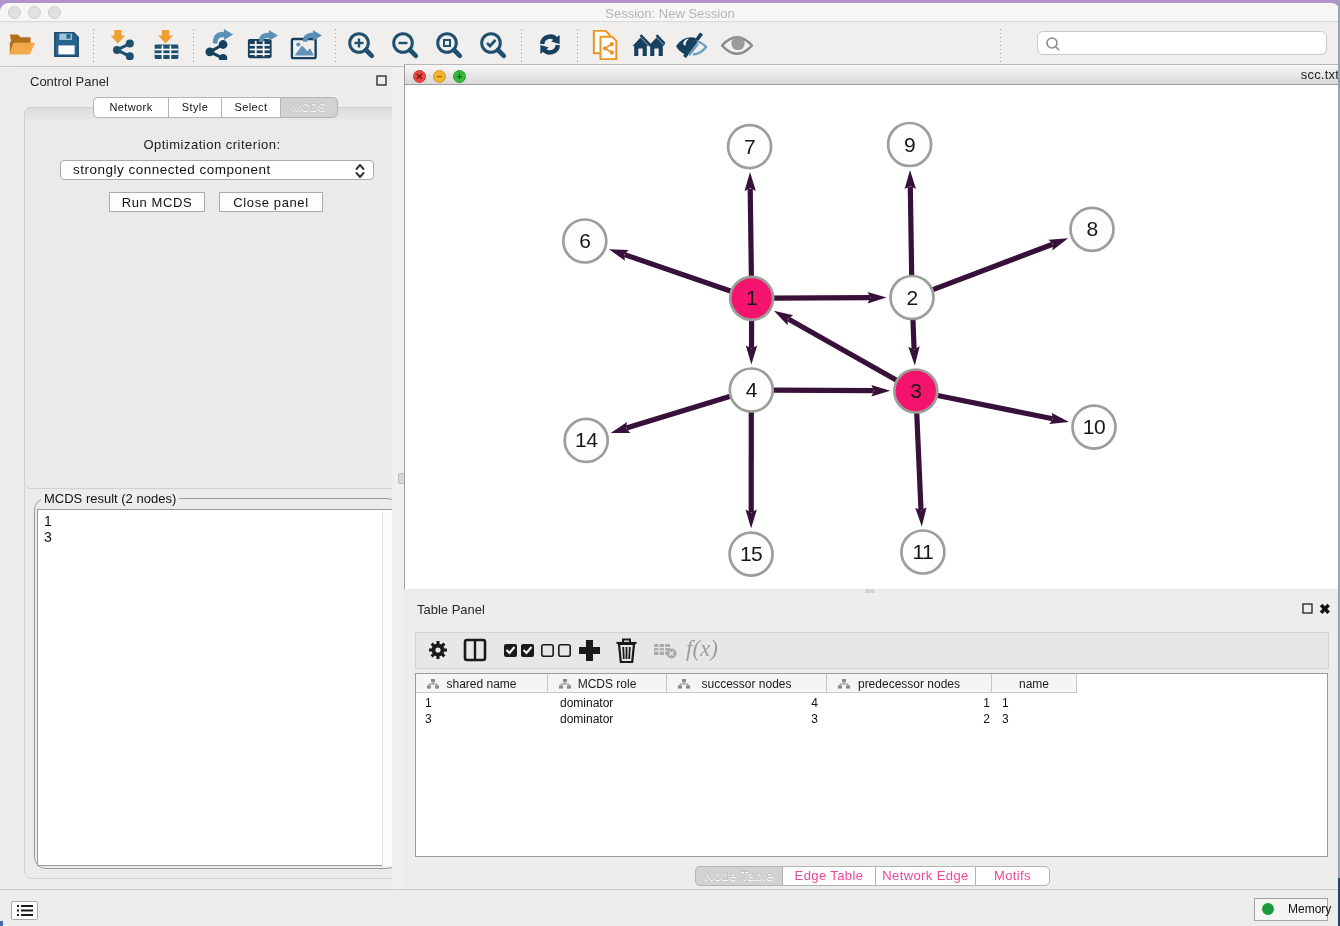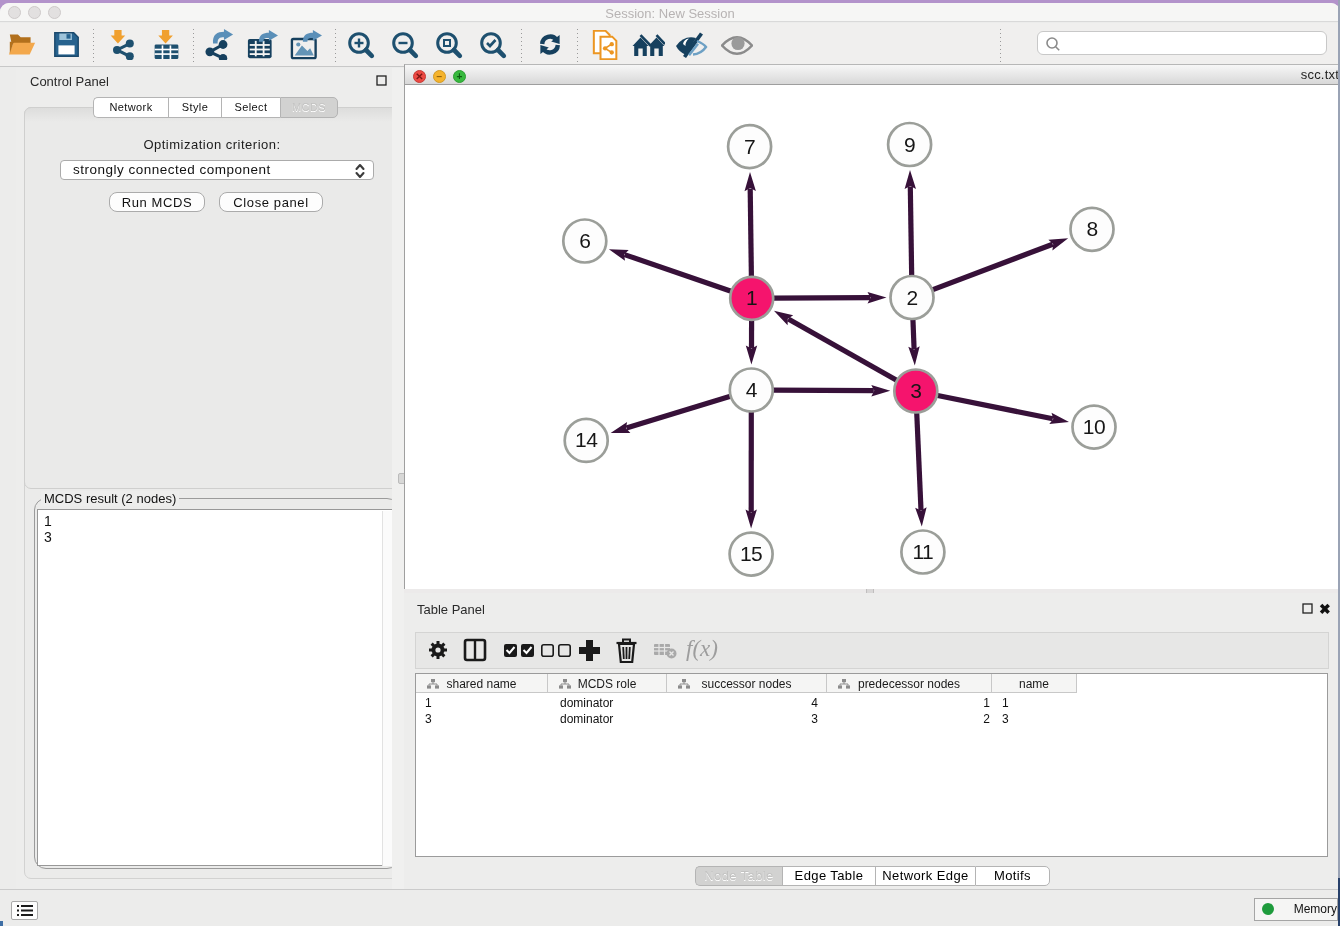--- a/index.html
+++ b/index.html
@@ -18,21 +18,21 @@
 #cp .title{position:absolute;left:14px;top:6px;font-size:13px;color:#2a2a2a}
 .panebtns{position:absolute;top:6px;font-size:12px;color:#111}
 #cptabs{position:absolute;left:77px;top:29px;height:21px;display:flex;font-size:11px;letter-spacing:.4px;z-index:3}
 #cptabs div{background:#fff;border:1px solid #b4b4b4;border-right:none;line-height:19px;text-align:center;color:#111}
 #cptabs div:first-child{border-radius:5px 0 0 5px}
 #cptabs div:last-child{border-radius:0 5px 5px 0;border-right:1px solid #b4b4b4;background:#d2d2d1;color:#c3c3c2;text-shadow:0 1px 0 #fff}
 #cpinner{position:absolute;left:8px;top:39px;width:383px;height:772px;background:#ebebea;border:1px solid #d2d2d1;border-radius:7px}
 #critpane{position:absolute;left:8px;top:39px;width:383px;height:382px;background:linear-gradient(#dddddc,#eaeae9 14px);border:1px solid #cfcfce;border-radius:7px}
 #optlabel{position:absolute;left:0;top:69px;width:392px;text-align:center;font-size:13px;letter-spacing:.5px;color:#1c1c1c}
 #dropdown{position:absolute;left:44px;top:92px;width:314px;height:20px;background:#fff;border:1px solid #ababab;border-radius:4px;font-size:13.5px;letter-spacing:.5px;color:#111;line-height:18px;padding-left:12px}
-.btn{position:absolute;height:20px;background:#fdfdfd;border:1px solid #ababab;border-radius:8px;font-size:13px;letter-spacing:.6px;color:#111;text-align:center;line-height:19px}
+.btn{position:absolute;height:20px;background:#fdfdfd;border:1px solid #ababab;border-radius:0;font-size:13px;letter-spacing:.6px;color:#111;text-align:center;line-height:19px}
 
 #fieldset{position:absolute;left:18px;top:430px;width:365px;height:371px;border:1px solid #9b9b9b;border-radius:12px}
 #fieldset .legend{position:absolute;left:6px;top:-8px;background:#ededec;padding:0 3px;font-size:13px;color:#111}
 #resultbox{position:absolute;left:2px;top:10px;width:359px;height:357px;background:#fff;border:1px solid #989898}
 #resultbox .num{position:absolute;left:6px;font-size:14px;color:#111}
 #resultsb{position:absolute;right:1px;top:1px;width:12px;height:355px;background:#fbfbfb;border-left:1px solid #e2e2e2}
 
 #gapv{position:absolute;left:392px;top:0;width:12px;height:823px;background:#f0f0ef}
 #grip{position:absolute;left:398px;top:405px;width:8px;height:11px;background:#d8d8d7;border:1px solid #bbb;border-radius:2px}
 #netwin{position:absolute;left:404px;top:-4px;width:936px;height:525px;border-left:1px solid #9f9f9f;border-right:1px solid #c5c5c5;border-top:1px solid #b7b7b7}
@@ -40,21 +40,21 @@
 .mac{position:absolute;top:5px;width:13px;height:13px;border-radius:50%;text-align:center;line-height:12px;font-size:10px;font-weight:bold}
 #canvas{position:absolute;left:0;top:20px;width:934px;height:505px;background:#fff}
 #hdiv{position:absolute;left:404px;top:521px;width:936px;height:4px;background:#eceaea}
 
 #tp{position:absolute;left:404px;top:525px;width:936px;height:296px;background:#ededec}
 #tptoolbar{position:absolute;left:11px;top:39px;width:914px;height:37px;background:#e7e7e6;border:1px solid #d4d4d3}
 #tbl{position:absolute;left:11px;top:80px;width:913px;height:184px;background:#fff;border:1px solid #9b9b9b}
 .th{position:absolute;top:0;height:19px;background:#f5f5f4;border-right:1px solid #c8c8c8;border-bottom:1px solid #c8c8c8;font-size:12px;color:#1a1a1a;text-align:center;line-height:20px}
 .td{position:absolute;font-size:12px;color:#111;height:16px;line-height:16px}
 #tptabs{position:absolute;left:291px;top:273px;display:flex;font-size:13px;letter-spacing:.4px}
-#tptabs div{background:#fff;border:1px solid #b4b4b4;border-right:none;line-height:18px;text-align:center;color:#000000;height:20px}
+#tptabs div{background:#fff;border:1px solid #b4b4b4;border-right:none;line-height:18px;text-align:center;color:#ec4899;height:20px}
 #tptabs div:first-child{border-radius:5px 0 0 5px;background:#d2d2d1;color:#c3c3c2;text-shadow:0 1px 0 #fff}
 #tptabs div:last-child{border-radius:0 5px 5px 0;border-right:1px solid #b4b4b4}
 svg{display:block}
 svg text{font-family:"Liberation Sans",sans-serif;-webkit-font-smoothing:antialiased}
 </style></head>
 <body>
 <div id="win">
   <div id="titlebar">
     <div class="tl" style="left:8px"></div>
     <div class="tl" style="left:28px"></div>
@@ -422,19 +422,19 @@
           <g fill="#1a1a1a">
             <rect x="0" y="1" width="2" height="2"></rect>
             <rect x="0" y="5.5" width="2" height="2"></rect>
             <rect x="0" y="10" width="2" height="2"></rect>
             <rect x="4" y="1" width="12" height="2"></rect>
             <rect x="4" y="5.5" width="12" height="2"></rect>
             <rect x="4" y="10" width="12" height="2"></rect>
           </g>
         </svg>
     </div>
-    <div style="position:absolute;left:1254px;top:8px;width:84px;height:23px;background:#f5f5f4;border:1px solid #a5a5a5;font-size:12px;color:#111;line-height:21px;text-align:right;padding-left:33px">Memory</div>
+    <div style="position:absolute;left:1254px;top:8px;width:74px;height:23px;background:#f5f5f4;border:1px solid #a5a5a5;font-size:12px;color:#111;line-height:21px;text-align:center;padding-left:33px">Memory</div>
     <div style="position:absolute;left:1262px;top:13px;width:12px;height:12px;border-radius:50%;background:#1e9b3c"></div>
   </div>
 </div>
 <div style="position:absolute;left:1338px;top:0;width:2px;height:926px;background:#9aa3b5"></div>
 <div style="position:absolute;left:1338px;top:878px;width:2px;height:48px;background:#27406a"></div>
 <div style="position:absolute;left:0;top:921px;width:3px;height:5px;background:#3f6fa5"></div>
 
 </body></html>

